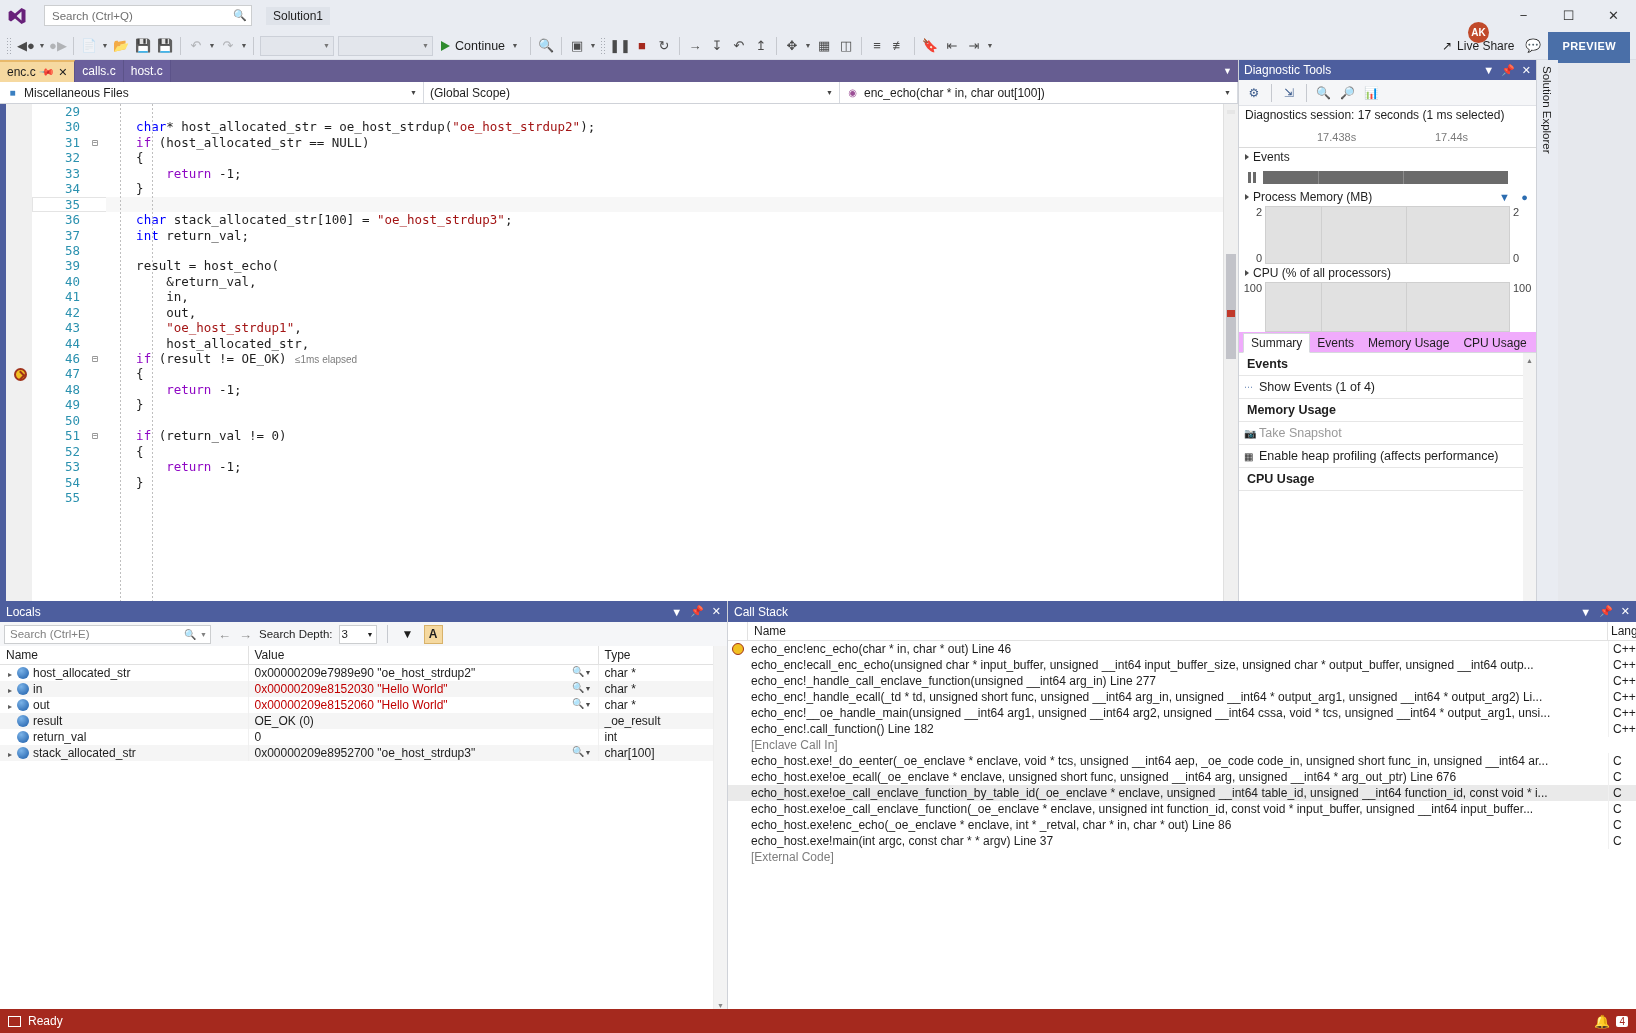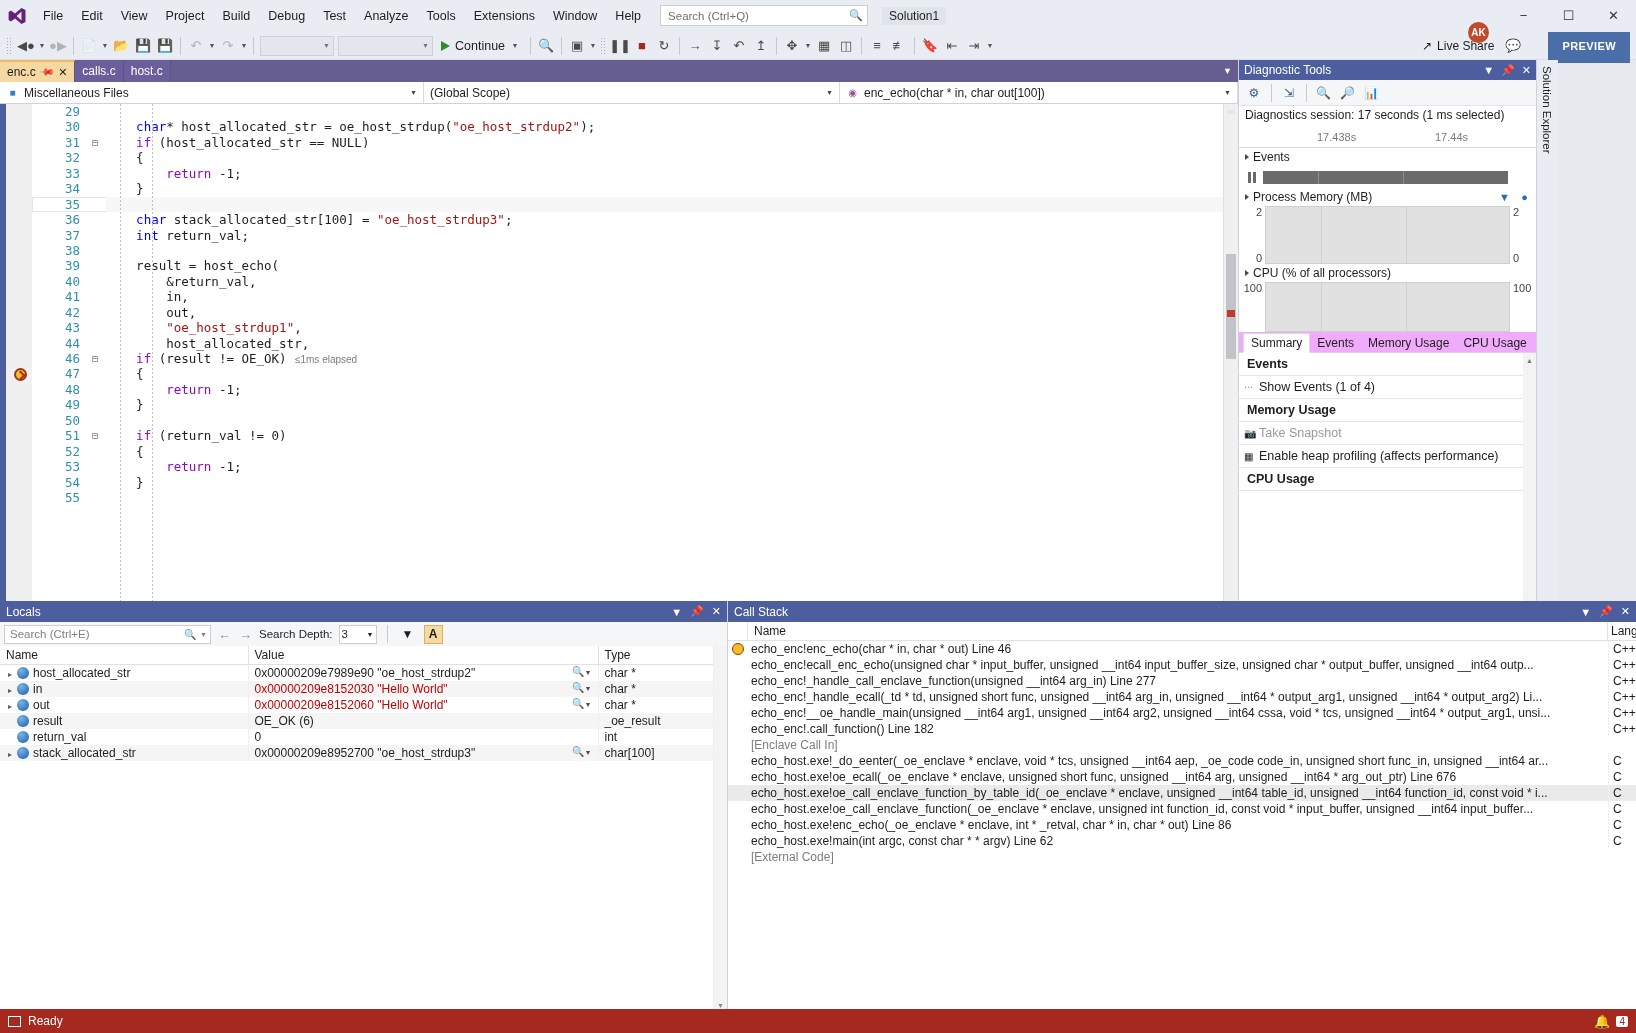--- a/index.html
+++ b/index.html
@@ -64,21 +64,21 @@
   .tb-combo.wide { width: 95px; }
   .continue {
     display: flex; align-items: center; gap: 5px; padding: 0 6px; height: 22px;
     font-size: 12.5px; color: #1e1e1e;
   }
   .play-tri { width:0;height:0;border-left:9px solid #2e8b2e;border-top:5.5px solid transparent;border-bottom:5.5px solid transparent; }
   .toolbar-right { margin-left: auto; display: flex; align-items: center; padding-right: 6px; }
   .live-share { display:flex; align-items:center; gap:5px; padding: 0 8px; height:22px; font-size:12px; }
   .preview-btn {
     background: #4a6fa8; color: #fff; font-size: 11px; letter-spacing: .4px;
-    padding: 11px 14px; margin-left: 24px; font-weight: 600;
+    padding: 11px 14px; margin-left: 4px; font-weight: 600;
   }
 
   
   .body-area { position: relative; height: 913px; display: flex; }
   .left-col { width: 1238px; display: flex; flex-direction: column; background:#f5f5f5; }
 
   
   .doctabs { height: 22px; background: #665d91; display: flex; position: relative; }
   .doctabs::after{content:"";position:absolute;left:0;right:0;bottom:0;height:0;}
   .dtab {
@@ -252,34 +252,20 @@
 <body>
 
 <div class="app">
 
   <div class="titlebar">
     <div class="vs-logo">
       <svg width="18" height="18" viewBox="0 0 18 18">
           <path d="M13.5 1 17.5 3v12L13.5 17 7 11.5 3 14.5 0.6 13V5L3 3.5 7 6.5zM13.5 4.6 8.6 9l4.9 4.4z" fill="#68217a"></path>
         </svg>
     </div>
-    <div class="menu">
-      <div class="menu-item">File</div>
-      <div class="menu-item">Edit</div>
-      <div class="menu-item">View</div>
-      <div class="menu-item">Project</div>
-      <div class="menu-item">Build</div>
-      <div class="menu-item">Debug</div>
-      <div class="menu-item">Test</div>
-      <div class="menu-item">Analyze</div>
-      <div class="menu-item">Tools</div>
-      <div class="menu-item">Extensions</div>
-      <div class="menu-item">Window</div>
-      <div class="menu-item">Help</div>
-    </div>
     <div class="qsearch">
       <span>Search (Ctrl+Q)</span>
       <span class="ico">🔍</span>
     </div>
     <div class="sol-name">Solution1</div>
     <div class="title-right">
       <div class="avatar">AK</div>
       <div class="wbtn">−</div>
       <div class="wbtn">☐</div>
       <div class="wbtn close">✕</div>
@@ -429,21 +415,21 @@
               <div class="gut-num">36</div>
               <div class="fold"></div>
               <div class="txt"><span class="plain">    </span><span class="kw">char</span><span class="plain"> stack_allocated_str[100] = </span><span class="str">"oe_host_strdup3"</span><span class="plain">;</span></div>
             </div>
             <div class="row">
               <div class="gut-num">37</div>
               <div class="fold"></div>
               <div class="txt"><span class="plain">    </span><span class="kw">int</span><span class="plain"> return_val;</span></div>
             </div>
             <div class="row">
-              <div class="gut-num">38</div>
+              <div class="gut-num">58</div>
               <div class="fold"></div>
               <div class="txt"></div>
             </div>
             <div class="row">
               <div class="gut-num">39</div>
               <div class="fold"></div>
               <div class="txt"><span class="plain">    result = host_echo(</span></div>
             </div>
             <div class="row">
               <div class="gut-num">40</div>
@@ -714,21 +700,21 @@
                   <td style="position: relative;"><span class="val-red">0x00000209e8152030 "Hello World"</span><span class="mag" style="position: absolute; right: 6px; top: 1px;">🔍<span style="font-size:7px;">▼</span></span></td>
                   <td>char *</td>
                 </tr>
                 <tr class="">
                   <td style="padding-left: 8px;"><span class="exp-tri">▸</span><span class="globe"></span><span>out</span></td>
                   <td style="position: relative;"><span class="val-red">0x00000209e8152060 "Hello World"</span><span class="mag" style="position: absolute; right: 6px; top: 1px;">🔍<span style="font-size:7px;">▼</span></span></td>
                   <td>char *</td>
                 </tr>
                 <tr class="alt">
                   <td style="padding-left: 8px;"><span class="exp-tri"></span><span class="globe"></span><span>result</span></td>
-                  <td style="position: relative;"><span class="">OE_OK (6)</span></td>
+                  <td style="position: relative;"><span class="">OE_OK (0)</span></td>
                   <td>_oe_result</td>
                 </tr>
                 <tr class="">
                   <td style="padding-left: 8px;"><span class="exp-tri"></span><span class="globe"></span><span>return_val</span></td>
                   <td style="position: relative;"><span class="">0</span></td>
                   <td>int</td>
                 </tr>
                 <tr class="alt">
                   <td style="padding-left: 8px;"><span class="exp-tri">▸</span><span class="globe"></span><span>stack_allocated_str</span></td>
                   <td style="position: relative;"><span class="">0x00000209e8952700 "oe_host_strdup3"</span><span class="mag" style="position: absolute; right: 6px; top: 1px;">🔍<span style="font-size:7px;">▼</span></span></td>
@@ -820,21 +806,21 @@
               <div class="cs-name">echo_host.exe!oe_call_enclave_function(_oe_enclave * enclave, unsigned int function_id, const void * input_buffer, unsigned __int64 input_buffer...</div>
               <div class="cs-lang">C</div>
             </div>
             <div class="cs-row">
               <div class="cs-gut"></div>
               <div class="cs-name">echo_host.exe!enc_echo(_oe_enclave * enclave, int * _retval, char * in, char * out) Line 86</div>
               <div class="cs-lang">C</div>
             </div>
             <div class="cs-row">
               <div class="cs-gut"></div>
-              <div class="cs-name">echo_host.exe!main(int argc, const char * * argv) Line 62</div>
+              <div class="cs-name">echo_host.exe!main(int argc, const char * * argv) Line 37</div>
               <div class="cs-lang">C</div>
             </div>
             <div class="cs-row">
               <div class="cs-gut"></div>
               <div class="cs-name cs-ext">[External Code]</div>
               <div class="cs-lang"></div>
             </div>
           </div>
       </div>
       <div class="panel-tabs">

